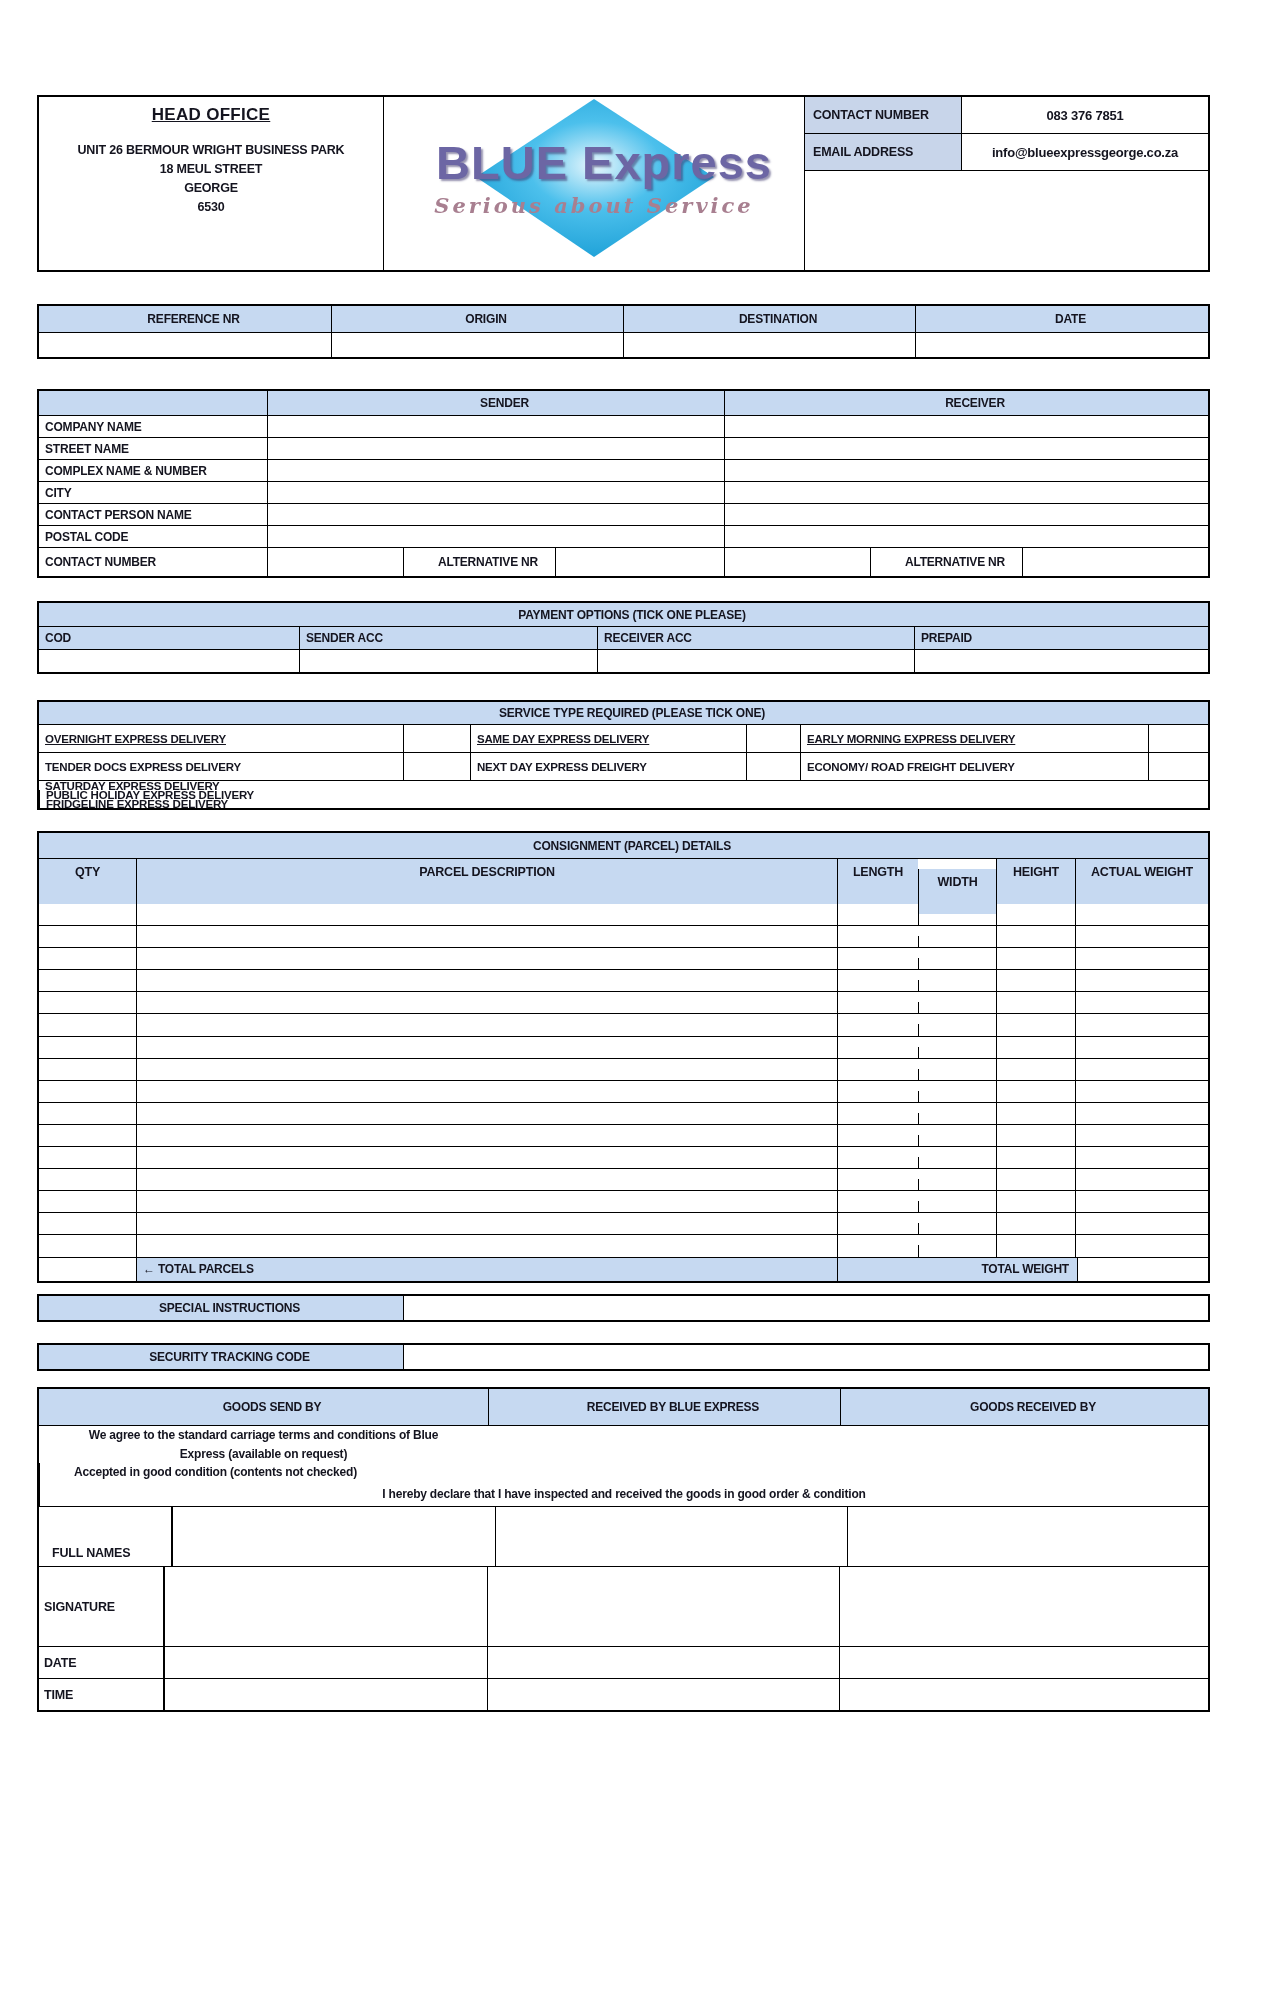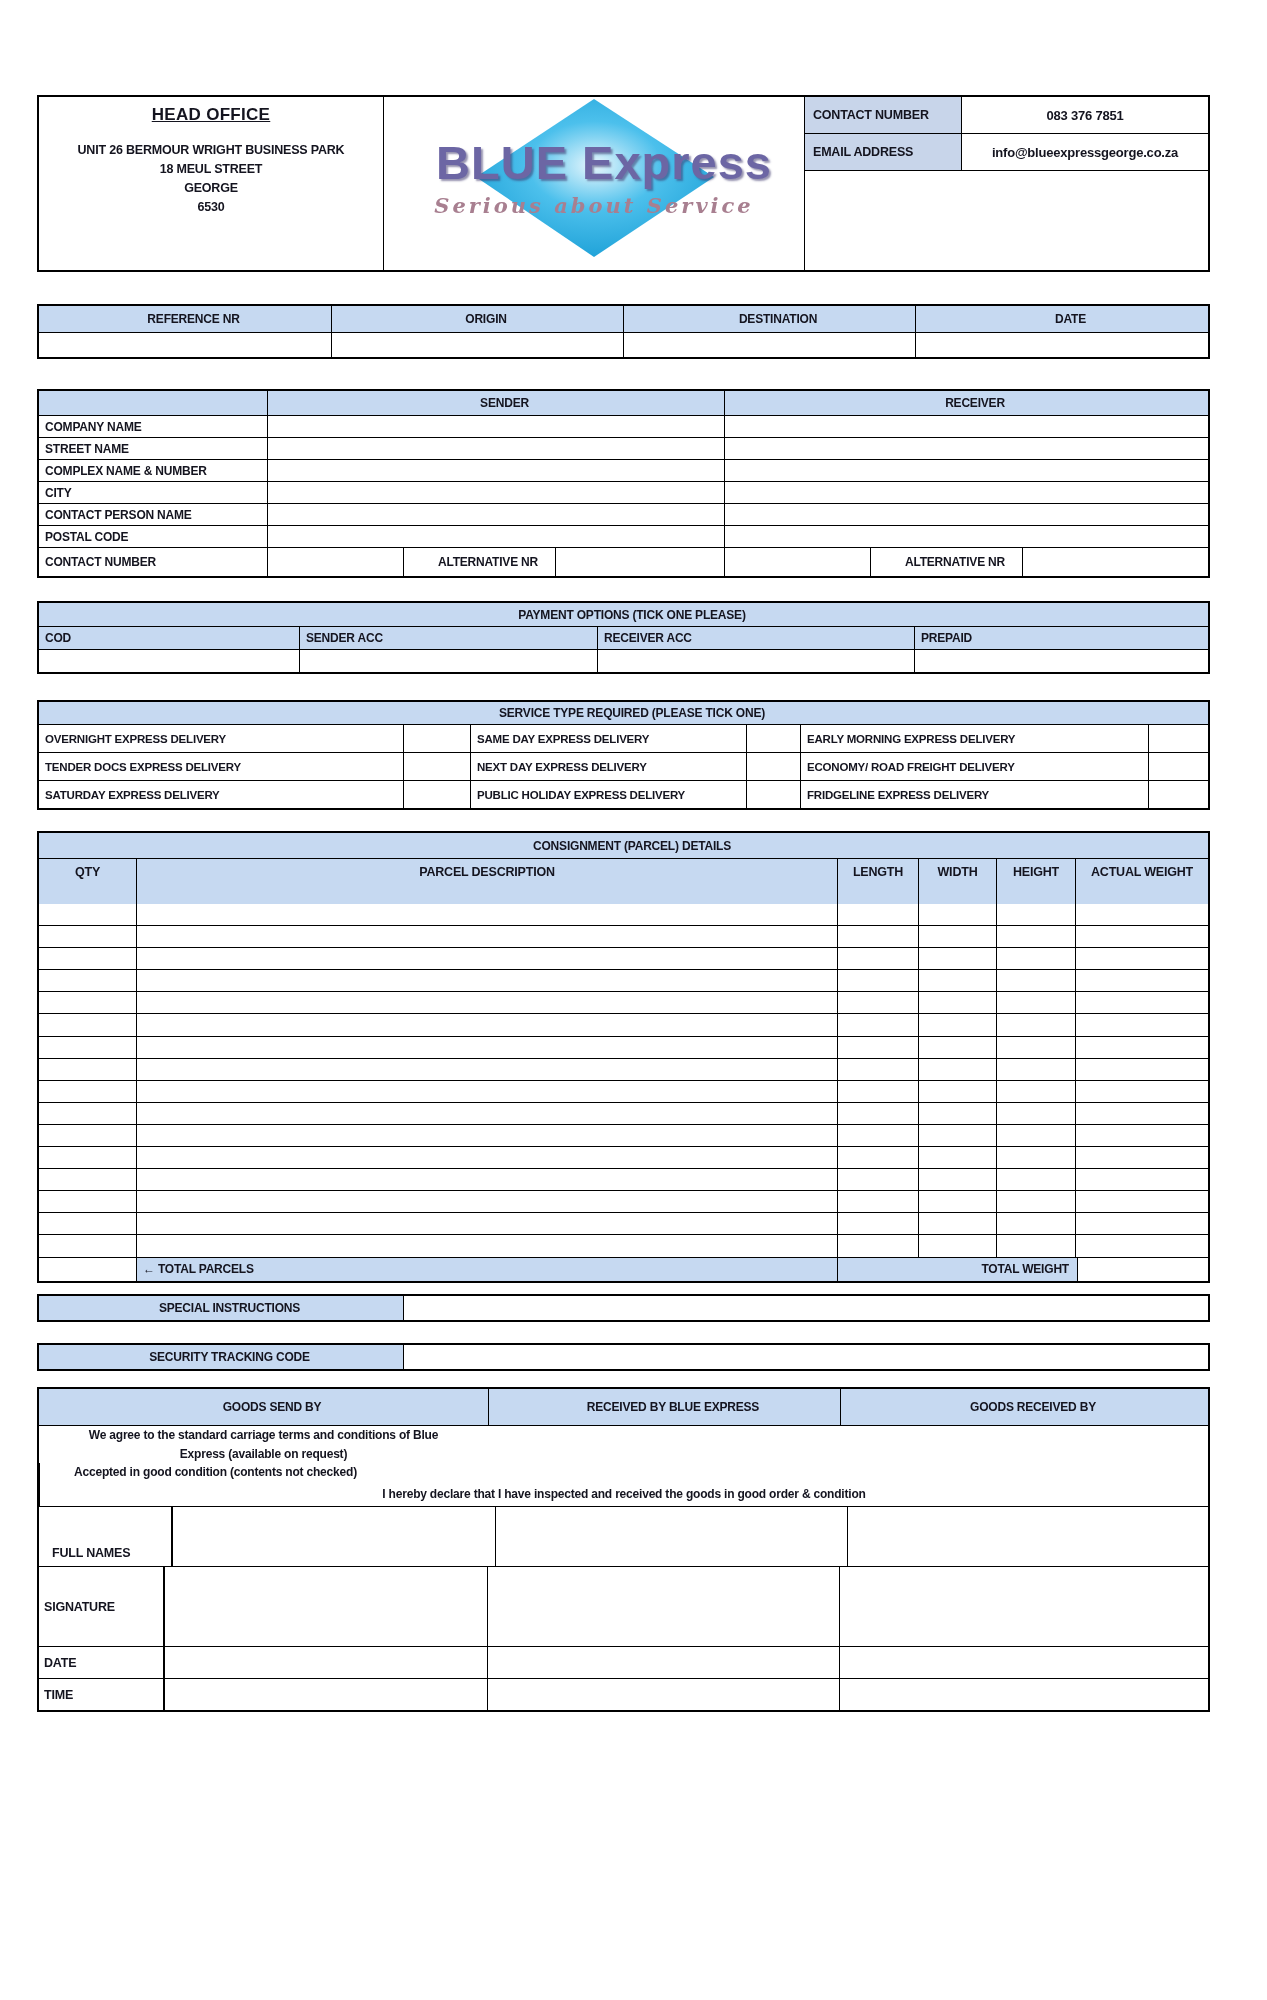--- a/index.html
+++ b/index.html
@@ -40,21 +40,21 @@
   .minitbl{position:absolute;top:0;left:0;width:100%;box-sizing:border-box;}
   .minirow{display:flex;height:36px;border-bottom:1px solid #000;}
   .minilabel{width:157px;border-right:1px solid #000;box-sizing:border-box;
     display:flex;align-items:center;padding-left:8px;font-size:12.5px;}
   .minival{flex:1;display:flex;align-items:center;justify-content:center;font-size:13px;}
 
   
   .crow{display:flex;height:22.1px;border-top:1px solid #000;box-sizing:border-box;}
   .ccell{border-left:1px solid #000;box-sizing:border-box;display:flex;align-items:center;}
   .ccell:first-child{border-left:0;}
-  .cq{width:97px;}.cd{width:701px;}.cl{width:81px;}.cw{width:78px;}.ch{width:79px;}.ca{flex:1;}
+  .cq{width:97px;}.cd{width:701px;}.cl{width:81px;}.cw{width:78px;margin-top:10px;}.ch{width:79px;}.ca{flex:1;}
   .chead{height:45px;align-items:flex-start;padding-top:6px;justify-content:center;text-align:center;font-size:12.5px;}
 
   
   .so-col1{width:449px;}.so-col2{width:352px;}.so-col3{flex:1;}
   .statement{font-size:12px;line-height:1.55;padding:0 28px;justify-content:center;text-align:center;align-items:center;display:flex;}
   .so-label{width:125px;border-right:1px solid #000;box-sizing:border-box;display:flex;padding-left:5px;font-size:12.5px;}
   .so-blank{width:323px;}
 </style>
 </head>
 <body>
@@ -178,37 +178,37 @@
       <div class="td" style="width:298px;"></div>
       <div class="td" style="width:317px;"></div>
       <div class="td" style="flex:1;"></div>
     </div>
   </div>
 
   <div class="tbl" style="top:700px;height:110px;">
     <div class="tr" style="height:22px;">
       <div class="td blue center fs12" style="flex:1;">SERVICE TYPE REQUIRED (PLEASE TICK ONE)</div>
     </div>
-    <div class="tr" style="height:28px;">
+    <div class="tr" style="height:28px;text-decoration:underline;">
       <div class="td left fs11" style="width:364px;">OVERNIGHT EXPRESS DELIVERY</div>
       <div class="td" style="width:67px;"></div>
       <div class="td left fs11" style="width:276px;">SAME DAY EXPRESS DELIVERY</div>
       <div class="td" style="width:54px;"></div>
       <div class="td left fs11" style="width:348px;">EARLY MORNING EXPRESS DELIVERY</div>
       <div class="td" style="flex:1;"></div>
     </div>
     <div class="tr" style="height:28px;">
       <div class="td left fs11" style="width:364px;">TENDER DOCS EXPRESS DELIVERY</div>
       <div class="td" style="width:67px;"></div>
       <div class="td left fs11" style="width:276px;">NEXT DAY EXPRESS DELIVERY</div>
       <div class="td" style="width:54px;"></div>
       <div class="td left fs11" style="width:348px;">ECONOMY/ ROAD FREIGHT DELIVERY</div>
       <div class="td" style="flex:1;"></div>
     </div>
-    <div class="tr" style="height:28px;">
+    <div class="tr" style="height:28px;flex-direction:column;">
       <div class="td left fs11" style="width:364px;">SATURDAY EXPRESS DELIVERY</div>
       <div class="td" style="width:67px;"></div>
       <div class="td left fs11" style="width:276px;">PUBLIC HOLIDAY EXPRESS DELIVERY</div>
       <div class="td" style="width:54px;"></div>
       <div class="td left fs11" style="width:348px;">FRIDGELINE EXPRESS DELIVERY</div>
       <div class="td" style="flex:1;"></div>
     </div>
   </div>
 
   <div class="tbl" style="top:831px;height:452px;">

